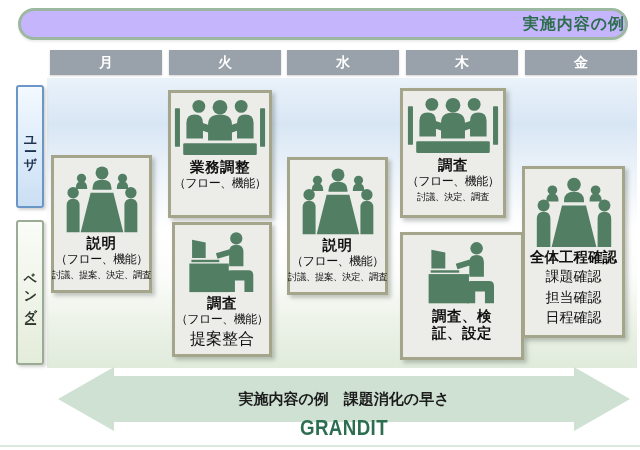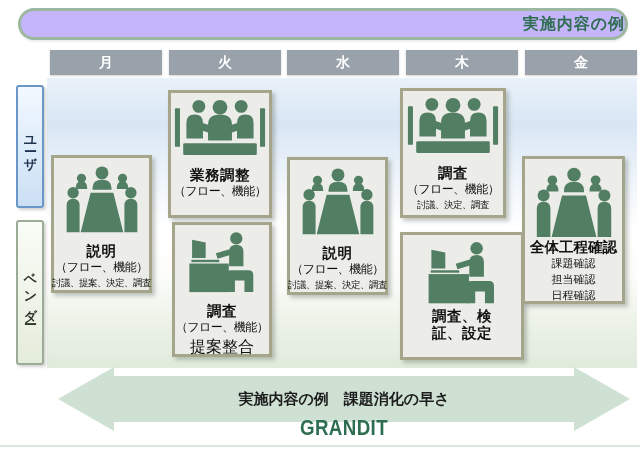--- a/index.html
+++ b/index.html
@@ -41,35 +41,35 @@
     background:linear-gradient(180deg,#f3f9ff 0%,#dcebfa 55%,#cbdff3 100%);}
   .row-label.user span{color:#1f3350;}
   .row-label.vendor{top:220px;height:145px;border:2px solid var(--vendor-border);
     background:linear-gradient(180deg,#fafcf7 0%,#eef3e7 60%,#e4ecda 100%);}
   .row-label.vendor span{color:#2e362b;}
 
   .card{position:absolute;background:var(--card-bg);border:3px solid var(--card-border);
     display:flex;flex-direction:column;align-items:center;justify-content:flex-start;
     padding-top:5px;box-shadow:3px 3px 4px rgba(90,100,90,.35);}
   .card svg{flex:none;fill:var(--icon-green);}
-  .card-title{font-size:14.5px;font-weight:700;color:#111;line-height:1.2;text-align:center;letter-spacing:.5px;margin-top:10px;}
+  .card-title{font-size:14.5px;font-weight:700;color:#111;line-height:1.2;text-align:center;letter-spacing:.5px;margin-top:2px;}
   .card-sub{font-size:12px;color:#111;letter-spacing:-.5px;white-space:nowrap;line-height:1.3;}
   .card-detail{font-size:9.5px;color:#111;letter-spacing:-.5px;white-space:nowrap;line-height:1.4;}
 
   .card-mon{left:51px;top:155px;width:101px;height:138px;}
   .card-tue-user{left:168px;top:90px;width:104px;height:128px;}
   .card-tue-vendor{left:172px;top:222px;width:100px;height:135px;}
   .card-wed{left:287px;top:157px;width:101px;height:138px;}
   .card-thu-user{left:400px;top:88px;width:106px;height:130px;}
   .card-thu-vendor{left:400px;top:232px;width:124px;height:128px;}
-  .card-fri{left:522px;top:156px;width:103px;height:148px;}
+  .card-fri{left:522px;top:166px;width:103px;height:172px;}
 
   .card-thu-vendor .card-title{max-width:88px;white-space:normal;margin-top:4px;}
   .card-fri .card-title{letter-spacing:0;margin-top:1px;}
-  .card-fri .card-detail{font-size:11px;letter-spacing:0;line-height:1.45;}
+  .card-fri .card-detail{font-size:14px;letter-spacing:0;line-height:1.45;}
   .card-tue-vendor .card-detail{font-size:16px;letter-spacing:0;}
 
   .arrow-wrap{position:absolute;left:55px;top:365px;width:578px;height:68px;}
   .arrow-wrap svg{position:absolute;left:0;top:0;}
   .arrow-label{position:absolute;left:0;top:0;width:100%;height:100%;
     display:flex;align-items:center;justify-content:center;
     font-size:15px;font-weight:700;color:#1c1c1c;}
 
   .brand{position:absolute;left:55px;top:415px;width:578px;text-align:center;
     font-size:22px;font-weight:700;color:var(--brand-green);

